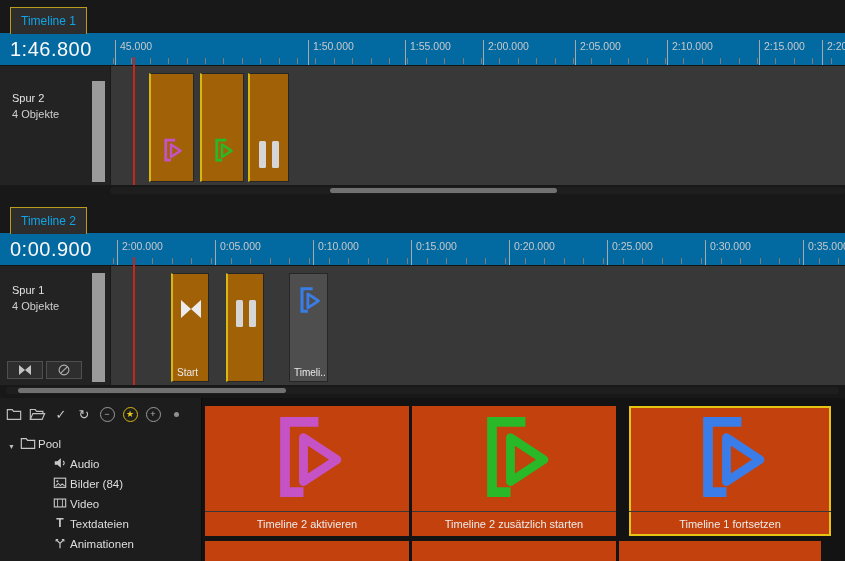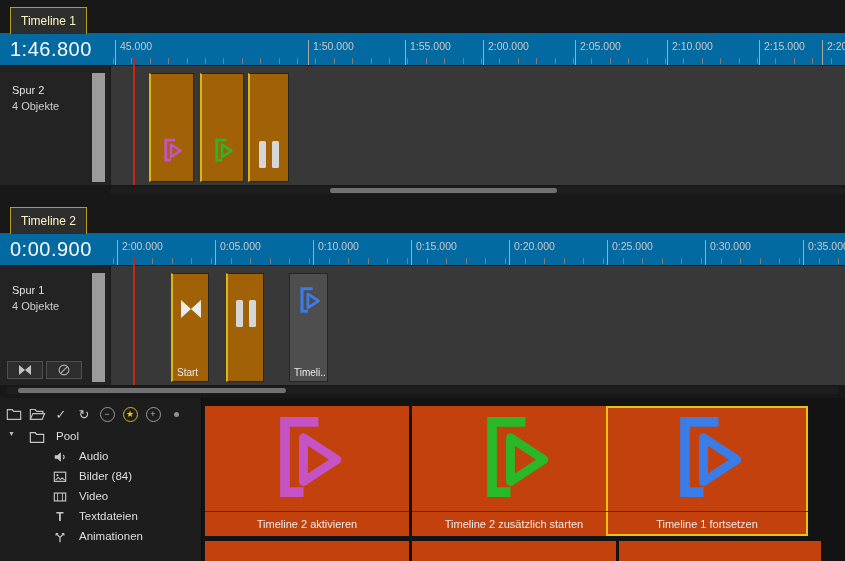--- a/index.html
+++ b/index.html
@@ -3,21 +3,21 @@
 <meta charset="utf-8">
 <style>
   *{margin:0;padding:0;box-sizing:border-box}
   html,body{background:#0e0e0e}
   #app{position:relative;width:845px;height:561px;background:#181818;overflow:hidden;
        font-family:"Liberation Sans","DejaVu Sans",sans-serif;color:#ddd}
 
   
   .tl-panel{position:absolute;left:0;width:845px;height:190px}
   .tab{position:absolute;left:10px;top:0;height:27px;padding:0 10px;display:flex;align-items:center;
-       background:#2d2d2d;border:1px solid #bd9c1c;border-bottom:none;font-size:12px;color:#fef9c3;z-index:3}
+       background:#2d2d2d;border:1px solid #bd9c1c;border-bottom:none;font-size:12px;color:#0ea5e9;z-index:3}
   .ruler{position:absolute;left:0;top:26px;width:845px;height:33px;background:#0369a1;
          border-bottom:1px solid #141414}
   .timecode{position:absolute;left:10px;top:5px;width:100px;font-size:20px;color:#fafafa;letter-spacing:.5px}
   .scale{position:absolute;left:113px;top:0;right:0;bottom:0;overflow:hidden}
   .minor{position:absolute;left:0;right:0;bottom:1px;height:6px;
          background-image:repeating-linear-gradient(to right,#7d7d7d 0,#7d7d7d 1px,transparent 1px,transparent var(--step))}
   .rlabel{position:absolute;top:7px;height:25px;border-left:1px solid #a8a8a8;padding-left:4px;
           font-size:10.5px;color:#c9c9c9;line-height:13px;white-space:nowrap}
   .trackrow{position:absolute;left:0;top:59px;width:845px;height:119px;background:#232323}
   .track-content{position:absolute;left:110px;top:0;right:0;bottom:0;background:#383838;border-left:1px solid #1a1a1a}
@@ -51,21 +51,21 @@
   .pool{position:absolute;left:0;top:398px;width:845px;height:163px;background:#131313}
   .sidebar{position:absolute;left:0;top:0;width:202px;height:100%;background:#1d1d1d;border-right:1px solid #0b0b0b}
   .ptoolbar{position:absolute;left:6px;top:7px;display:flex;align-items:center;gap:7px;height:18px}
   .tbtn{display:flex;align-items:center;justify-content:center;min-width:16px;height:18px;
         color:#c6c6c6;font-size:13px;background:none;border:none;cursor:default}
   .circ{width:15px;height:15px;border:1px solid #9a9a9a;border-radius:50%;display:flex;align-items:center;
         justify-content:center;font-size:9px;color:#b8b8b8;line-height:1}
   .circ.active{border-color:#d8b70e;color:#e7c81b}
   .dot{width:5px;height:5px;background:#909090;border-radius:50%}
   .tree{position:absolute;left:0;top:32px;right:0;bottom:0;font-size:11.5px;color:#dedede}
-  .trow{display:flex;align-items:flex-start;height:20px;gap:11px;padding-left:8px}
+  .trow{display:flex;align-items:flex-end;height:20px;gap:2px;padding-left:8px}
   .trow.child{padding-left:52px}
   .caret{font-size:7px;color:#bbbbbb;width:10px}
   .ticon{display:flex;align-items:center;justify-content:center;width:16px}
   .tlabel{white-space:nowrap}
   .tiles{position:absolute;left:202px;top:0;right:0;bottom:0;background:#131313}
   .tile{position:absolute;top:8px;height:130px;background:#c2410c}
   .tile.selected{outline:2px solid #e6c414;outline-offset:-2px}
   .tile-icon{position:absolute;top:5px;left:50%;transform:translateX(-50%)}
   .tile-label{position:absolute;left:0;right:0;bottom:0;height:25px;display:flex;align-items:center;
               justify-content:center;font-size:11px;color:#ececec;border-top:1px solid #383838;white-space:nowrap}
@@ -88,21 +88,21 @@
         <span class="rlabel" style="left:292px">1:55.000</span>
         <span class="rlabel" style="left:370px">2:00.000</span>
         <span class="rlabel" style="left:462px">2:05.000</span>
         <span class="rlabel" style="left:554px">2:10.000</span>
         <span class="rlabel" style="left:646px">2:15.000</span>
         <span class="rlabel" style="left:709px">2:20.000</span>
         <div class="minor" style="--step:18.4px"></div>
       </div>
     </div>
     <div class="trackrow">
-      <div style="position:absolute;left:0;top:0;width:88px;bottom:0">
+      <div style="position:absolute;left:0;top:8px;width:88px;bottom:0">
         <div class="track-name">Spur 2</div>
         <div class="track-count">4 Objekte</div>
         <div class="vslider"></div>
       </div>
       <div class="track-content">
         <div class="clip" style="left:38px;width:45px">
           <span class="clip-icon-bottom">
             <svg viewBox="0 0 100 100" width="25" height="28">
               <path d="M63 10 L25 10 L25 90 L46 90" fill="none" stroke="#c653c6" stroke-width="11"></path>
               <path d="M46 28 L84 53 L46 78 Z" fill="none" stroke="#c653c6" stroke-width="10" stroke-linejoin="round"></path>
@@ -300,21 +300,21 @@
       </div>
       <div class="tile" style="left:210px;width:204px">
         <span class="tile-icon">
           <svg viewBox="0 0 100 100" width="88" height="92">
             <path d="M63 10 L25 10 L25 90 L46 90" fill="none" stroke="#28b828" stroke-width="11"></path>
             <path d="M46 28 L84 53 L46 78 Z" fill="none" stroke="#28b828" stroke-width="10" stroke-linejoin="round"></path>
           </svg>
         </span>
         <div class="tile-label">Timeline 2 zusätzlich starten</div>
       </div>
-      <div class="tile selected" style="left:404px;width:202px">
+      <div class="tile selected" style="left:427px;width:202px">
         <span class="tile-icon">
           <svg viewBox="0 0 100 100" width="88" height="92">
             <path d="M63 10 L25 10 L25 90 L46 90" fill="none" stroke="#3b7de8" stroke-width="11"></path>
             <path d="M46 28 L84 53 L46 78 Z" fill="none" stroke="#3b7de8" stroke-width="10" stroke-linejoin="round"></path>
           </svg>
         </span>
         <div class="tile-label">Timeline 1 fortsetzen</div>
       </div>
       <div class="tile stub" style="left:3px;width:204px"></div>
       <div class="tile stub" style="left:210px;width:204px"></div>

